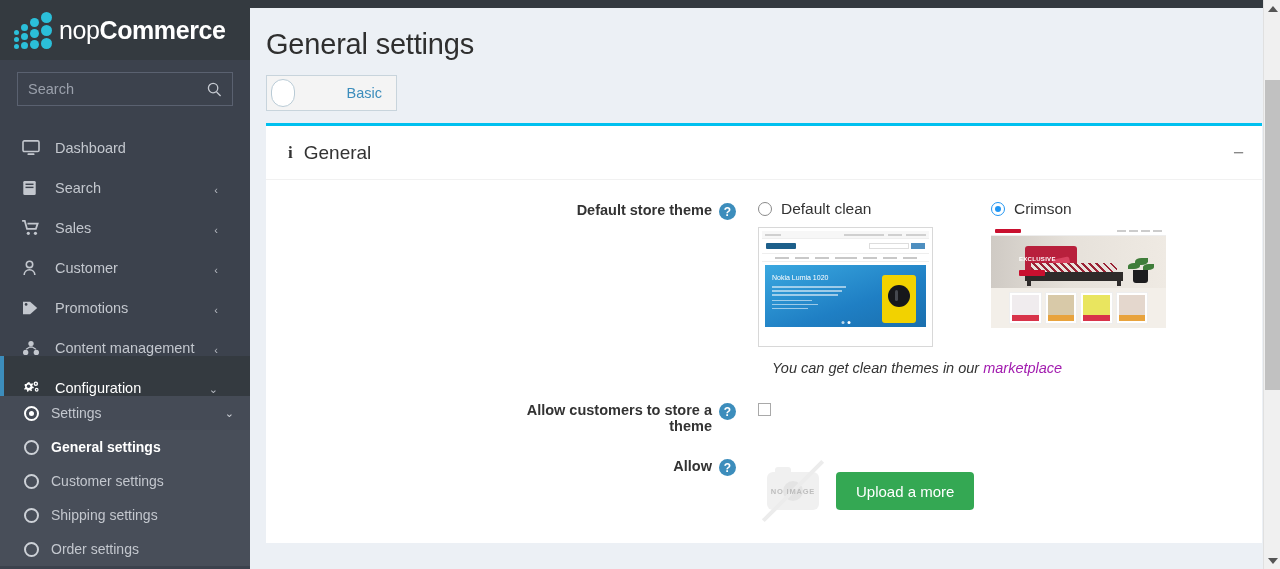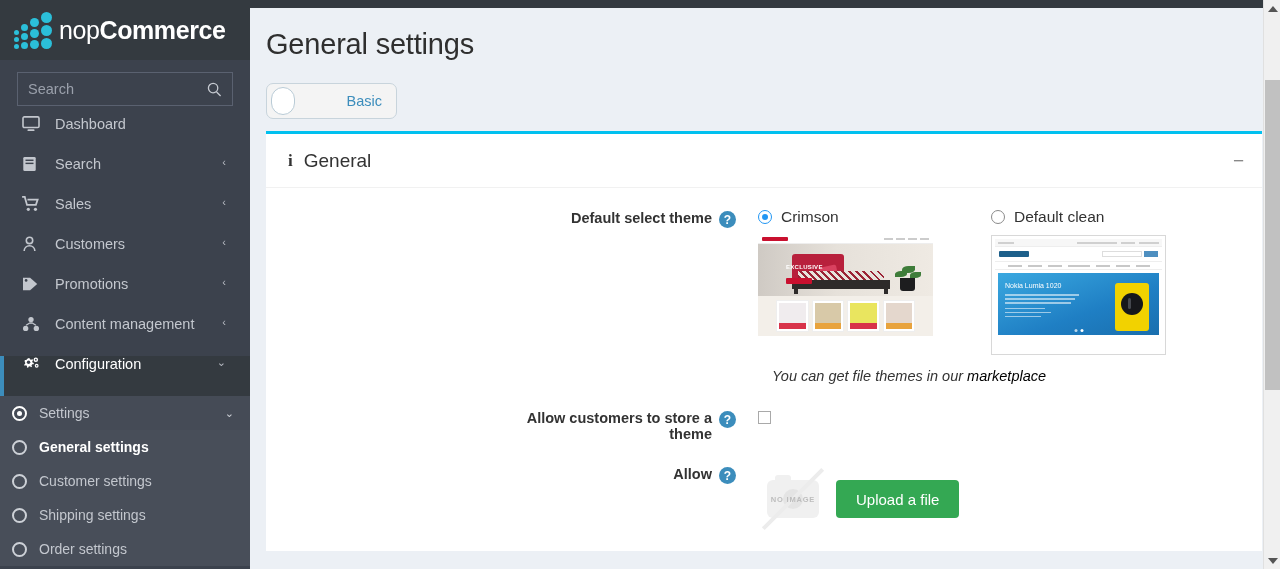--- a/index.html
+++ b/index.html
@@ -43,22 +43,22 @@
   .search-box input {
     background: transparent; border: 0; outline: 0;
     color: #ffffff; font-size: 14.5px; width: 170px;
     font-family: "Liberation Sans", sans-serif;
   }
   .search-box input::placeholder { color: #9aa0ab; }
   .mag { width: 15px; height: 15px; }
 
   .nav { list-style: none; }
   .nav-item {
-    display: flex; align-items: flex-start;
-    height: 40px; padding-left: 22px; padding-right: 24px;
+    display: flex; align-items: flex-end;
+    height: 40px; padding-left: 22px; padding-right: 32px;
     color: #c3c7ce; font-size: 14.5px;
     position: relative; cursor: pointer;
   }
   .nav-item .ico {
     width: 22px; margin-right: 11px;
     display: flex; align-items: center; justify-content: flex-start;
     color: #c3c7ce;
   }
   .nav-item .caret { margin-left: auto; font-size: 11px; color: #b6bac2; }
   .nav-item.active {
@@ -66,21 +66,21 @@
   }
   .nav-item.active::before {
     content: ""; position: absolute; left: 0; top: 0;
     width: 4px; height: 100%; background: #3c8dbc;
   }
   .nav-item.active .ico { color: #fff; }
 
   .subnav { list-style: none; background: #484e59; }
   .sub-item {
     display: flex; align-items: center;
-    height: 34px; padding-left: 12px; padding-right: 16px;
+    height: 34px; padding-left: 24px; padding-right: 16px;
     color: #c3c7ce; font-size: 14px; cursor: pointer; position: relative; text-align: center;
   }
   .sub-item.settings-head { background: #454b56; }
   .sub-item .ring {
     width: 15px; height: 15px; border-radius: 50%;
     border: 2px solid #cdd1d7; margin-right: 12px;
     display: flex; align-items: center; justify-content: center;
     flex: 0 0 15px;
   }
   .sub-item.sel .ring { border-color: #fff; }
@@ -108,23 +108,23 @@
   .save-btn {
     background: #3c8dbc; color: #fff; border: 0; border-radius: 3px;
     height: 38px; padding: 0 15px; font-size: 15px; cursor: pointer;
     display: flex; align-items: center; gap: 7px; margin-top: 11px;
     font-family: "Liberation Sans", sans-serif;
   }
 
   .toggle-bar { padding: 14px 0 0 16px; }
   .toggle-pill {
     display: inline-flex; align-items: center;
-    background: #f4f4f4; border: 1px solid #c8d4dc; border-radius: 7px;
+    background: #f4f4f4; border: 1px solid #c8d4dc; border-radius: 0;
     height: 36px; padding: 0 14px 0 4px; min-width: 131px;
-    justify-content: space-between; cursor: pointer; margin-top: 8px;
+    justify-content: space-between; cursor: pointer;
   }
   .knob {
     width: 24px; height: 28px; border-radius: 14px;
     background: #fff; border: 1px solid #b9cbd6;
   }
   .toggle-label { color: #3c8dbc; font-size: 14.5px; margin-left: 28px; }
 
   .card {
     margin: 12px 18px 0 16px;
     background: #fff; border-top: 3px solid #00c0ef;
@@ -240,21 +240,21 @@
   .dc-lens::after { content:""; position:absolute; left:7px; top:5px; width:3px;
                     height:11px; background:#45484f; border-radius:2px; }
   .dc-dots { position: absolute; bottom: 3px; left: 50%; transform: translateX(-50%);
              display: flex; gap: 3px; }
   .dc-dots i { width: 3px; height: 3px; border-radius: 50%; background: rgba(255,255,255,.7); }
 
   .marketplace-note {
     font-size: 14.5px; color: #333; font-style: italic;
     margin-top: 13px; margin-left: 14px;
   }
-  .marketplace-note a { color: #000000; text-decoration: none; margin-top: 12px; }
+  .marketplace-note a { color: #a21caf; text-decoration: none; margin-top: 12px; }
 
   .cb {
     width: 13px; height: 13px; border: 1px solid #a9a9a9; background: #fff;
     display: inline-block; margin-top: 3px;
   }
 
   .noimg {
     width: 70px; height: 70px; position: relative;
     display: flex; align-items: center; justify-content: center;
   }
@@ -385,21 +385,21 @@
         <span>Sales</span>
         <span class="caret">‹</span>
       </li>
       <li class="nav-item">
         <span class="ico">
           <svg viewBox="0 0 16 18" width="15" height="16" fill="none" stroke="currentColor" stroke-width="1.8">
             <circle cx="8" cy="5" r="3.6"></circle>
             <path d="M2 17c0-3.6 2.7-6 6-6s6 2.4 6 6"></path>
           </svg>
         </span>
-        <span>Customers</span>
+        <span>Customer</span>
         <span class="caret">‹</span>
       </li>
       <li class="nav-item">
         <span class="ico">
           <svg viewBox="0 0 20 18" width="18" height="16" fill="currentColor">
             <path d="M1 2h8l8 7-8 7H1z"></path>
             <circle cx="4.5" cy="5" r="1.5" fill="#3c424d"></circle>
           </svg>
         </span>
         <span>Promotions</span>
@@ -476,25 +476,73 @@
       <div class="card-head">
         <span class="info-i">i</span>
         <span class="card-title">General</span>
         <button class="collapse-btn">−</button>
       </div>
 
       <div class="card-body">
 
         <div class="form-row">
           <div class="form-label">
-            <span class="txt">Default select theme</span>
+            <span class="txt">Default store theme</span>
             <span class="help">?</span>
           </div>
           <div class="form-field">
             <div class="theme-opts">
+
+              <div class="theme-opt">
+                <div class="theme-head">
+                  <span class="radio"></span>
+                  <span class="theme-name">Default clean</span>
+                </div>
+                <div class="thumb bordered">
+                  <div class="dclean">
+                    <div class="dc-top">
+                        <i style="width:16px"></i>
+                        <i style="width:40px;margin-left:auto"></i>
+                        <i style="width:14px;margin-left:4px"></i>
+                        <i style="width:20px;margin-left:4px"></i>
+                      </div>
+                    <div class="dc-head">
+                      <span class="dc-logo"></span>
+                      <span class="dc-search"></span>
+                        <span class="dc-srchbtn"></span>
+                    </div>
+                    <div class="dc-nav">
+                        <i></i>
+                        <i></i>
+                        <i></i>
+                        <i style="width:22px"></i>
+                        <i></i>
+                        <i></i>
+                        <i></i>
+                      </div>
+                    <div class="dc-hero">
+                      <span class="dc-title">Nokia Lumia 1020</span>
+                      <span class="dc-lines">
+                        <i style="width:74px"></i>
+                          <i style="width:70px"></i>
+                          <i style="width:66px"></i>
+                        <i style="width:40px;margin-top:4px"></i>
+                          <i style="width:46px"></i>
+                          <i style="width:36px"></i>
+                      </span>
+                      <span class="dc-phone"></span>
+                      <span class="dc-lens"></span>
+                      <span class="dc-dots">
+                          <i></i>
+                          <i style="background:#fff"></i>
+                        </span>
+                    </div>
+                  </div>
+                </div>
+              </div>
 
               <div class="theme-opt">
                 <div class="theme-head">
                   <span class="radio on"></span>
                   <span class="theme-name">Crimson</span>
                 </div>
                 <div class="thumb">
                   <div class="crim">
                     <div class="crim-top">
                       <span class="crim-logo"></span>
@@ -534,71 +582,23 @@
                         </div>
                       <div class="ccard">
                           <div class="img" style="background:#e4d7cd"></div>
                           <div class="bar" style="background:#e8a33d"></div>
                         </div>
                     </div>
                   </div>
                 </div>
               </div>
 
-              <div class="theme-opt">
-                <div class="theme-head">
-                  <span class="radio"></span>
-                  <span class="theme-name">Default clean</span>
-                </div>
-                <div class="thumb bordered">
-                  <div class="dclean">
-                    <div class="dc-top">
-                        <i style="width:16px"></i>
-                        <i style="width:40px;margin-left:auto"></i>
-                        <i style="width:14px;margin-left:4px"></i>
-                        <i style="width:20px;margin-left:4px"></i>
-                      </div>
-                    <div class="dc-head">
-                      <span class="dc-logo"></span>
-                      <span class="dc-search"></span>
-                        <span class="dc-srchbtn"></span>
-                    </div>
-                    <div class="dc-nav">
-                        <i></i>
-                        <i></i>
-                        <i></i>
-                        <i style="width:22px"></i>
-                        <i></i>
-                        <i></i>
-                        <i></i>
-                      </div>
-                    <div class="dc-hero">
-                      <span class="dc-title">Nokia Lumia 1020</span>
-                      <span class="dc-lines">
-                        <i style="width:74px"></i>
-                          <i style="width:70px"></i>
-                          <i style="width:66px"></i>
-                        <i style="width:40px;margin-top:4px"></i>
-                          <i style="width:46px"></i>
-                          <i style="width:36px"></i>
-                      </span>
-                      <span class="dc-phone"></span>
-                      <span class="dc-lens"></span>
-                      <span class="dc-dots">
-                          <i></i>
-                          <i style="background:#fff"></i>
-                        </span>
-                    </div>
-                  </div>
-                </div>
-              </div>
-
             </div>
             <div class="marketplace-note">
-              <span>You can get file themes in our </span><a href="#">marketplace</a>
+              <span>You can get clean themes in our </span><a href="#">marketplace</a>
             </div>
           </div>
         </div>
 
         <div class="form-row" style="margin-top:24px">
           <div class="form-label">
             <span class="txt"><span>Allow customers to store a</span> <span>theme</span></span>
             <span class="help">?</span>
           </div>
           <div class="form-field">
@@ -610,21 +610,21 @@
           <div class="form-label">
             <span class="txt">Allow</span>
             <span class="help">?</span>
           </div>
           <div class="form-field logo-field">
             <div class="noimg">
               <span class="cam"></span>
               <span class="slash"></span>
               <span class="txt">NO IMAGE</span>
             </div>
-            <button class="upload-btn">Upload a file</button>
+            <button class="upload-btn">Upload a more</button>
           </div>
         </div>
 
       </div>
     </section>
 
     <div class="scrollbar">
       <div class="sb-arrow">
           <span class="tri up"></span>
         </div>

